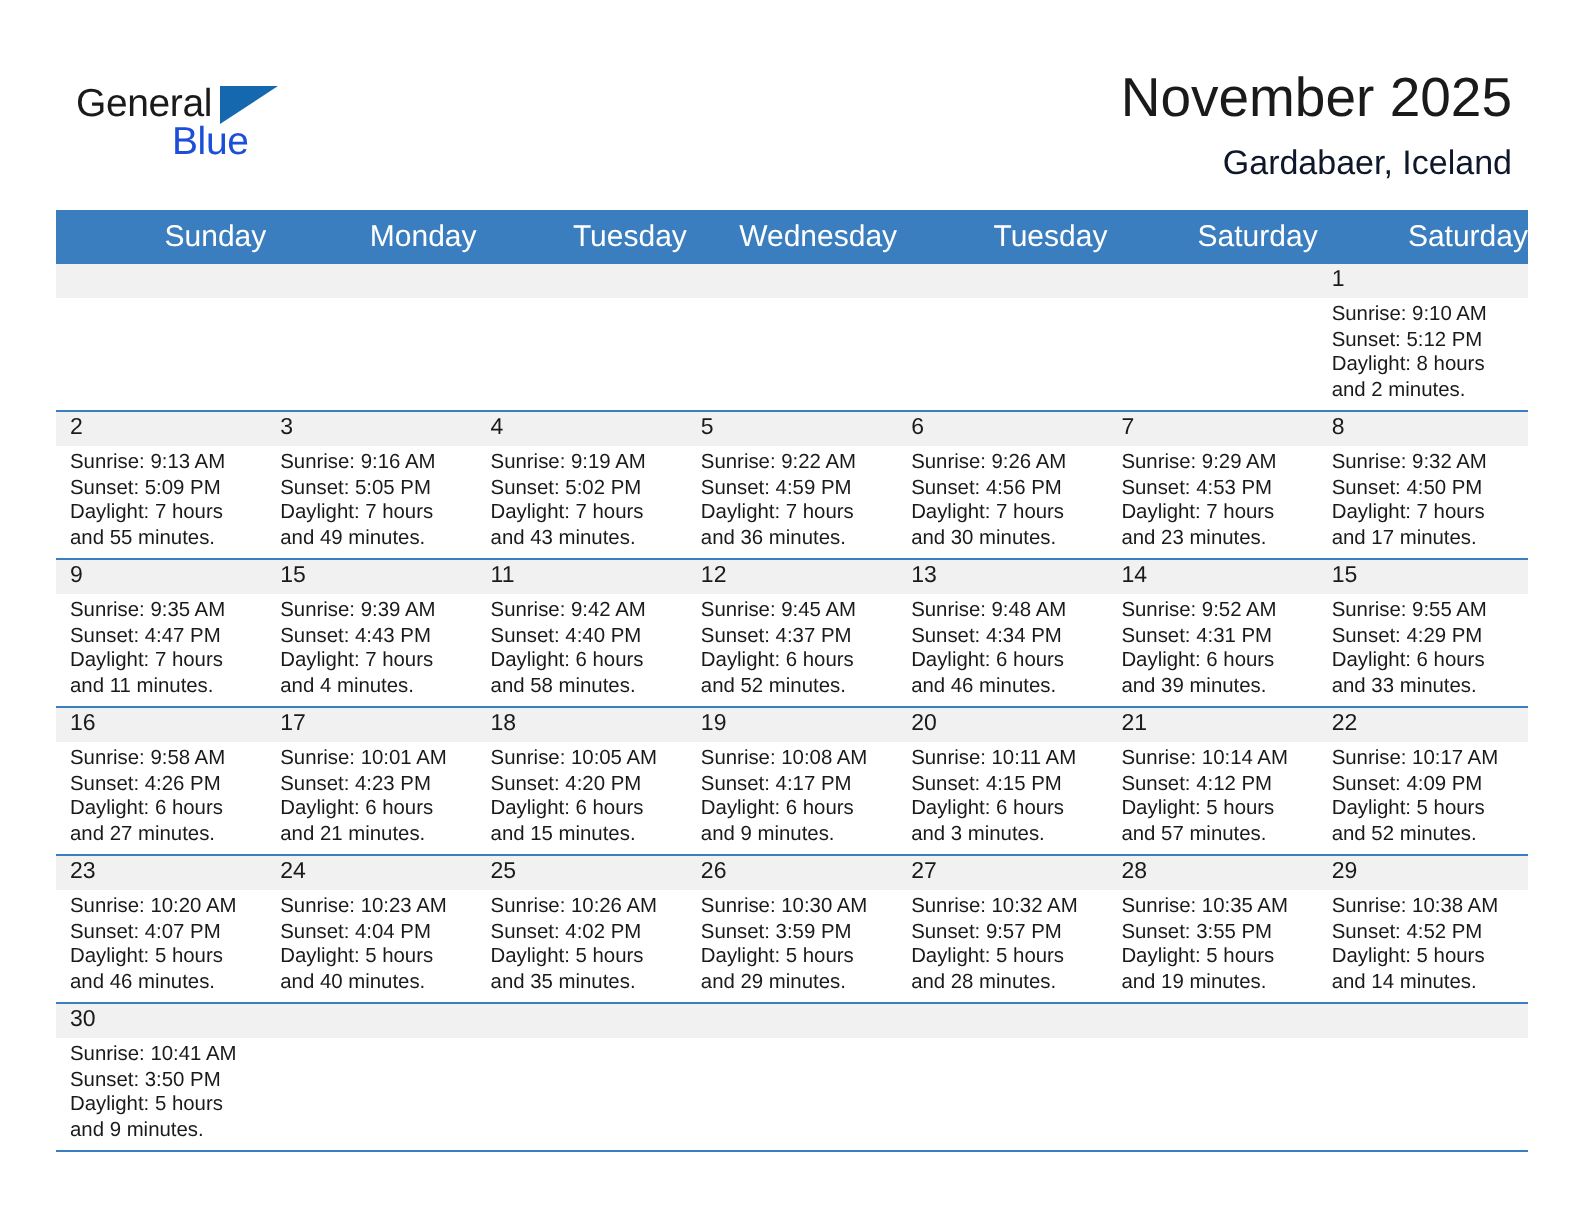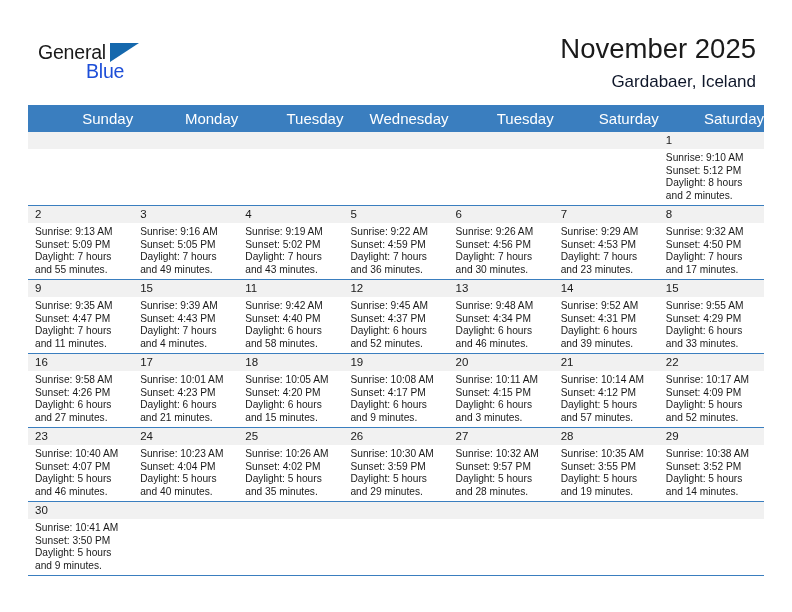--- a/index.html
+++ b/index.html
@@ -397,21 +397,21 @@
               <div>Sunset: 4:09 PM</div>
               <div>Daylight: 5 hours</div>
               <div>and 52 minutes.</div>
             </div>
           </td>
         </tr>
         <tr>
           <td>
             <span class="daynum">23</span>
             <div class="info">
-              <div>Sunrise: 10:40 AM</div>
+              <div>Sunrise: 10:20 AM</div>
               <div>Sunset: 4:07 PM</div>
               <div>Daylight: 5 hours</div>
               <div>and 46 minutes.</div>
             </div>
           </td>
           <td>
             <span class="daynum">24</span>
             <div class="info">
               <div>Sunrise: 10:23 AM</div>
               <div>Sunset: 4:04 PM</div>
@@ -452,21 +452,21 @@
               <div>Sunrise: 10:35 AM</div>
               <div>Sunset: 3:55 PM</div>
               <div>Daylight: 5 hours</div>
               <div>and 19 minutes.</div>
             </div>
           </td>
           <td>
             <span class="daynum">29</span>
             <div class="info">
               <div>Sunrise: 10:38 AM</div>
-              <div>Sunset: 3:52 PM</div>
+              <div>Sunset: 4:52 PM</div>
               <div>Daylight: 5 hours</div>
               <div>and 14 minutes.</div>
             </div>
           </td>
         </tr>
         <tr>
           <td>
             <span class="daynum">30</span>
             <div class="info">
               <div>Sunrise: 10:41 AM</div>

